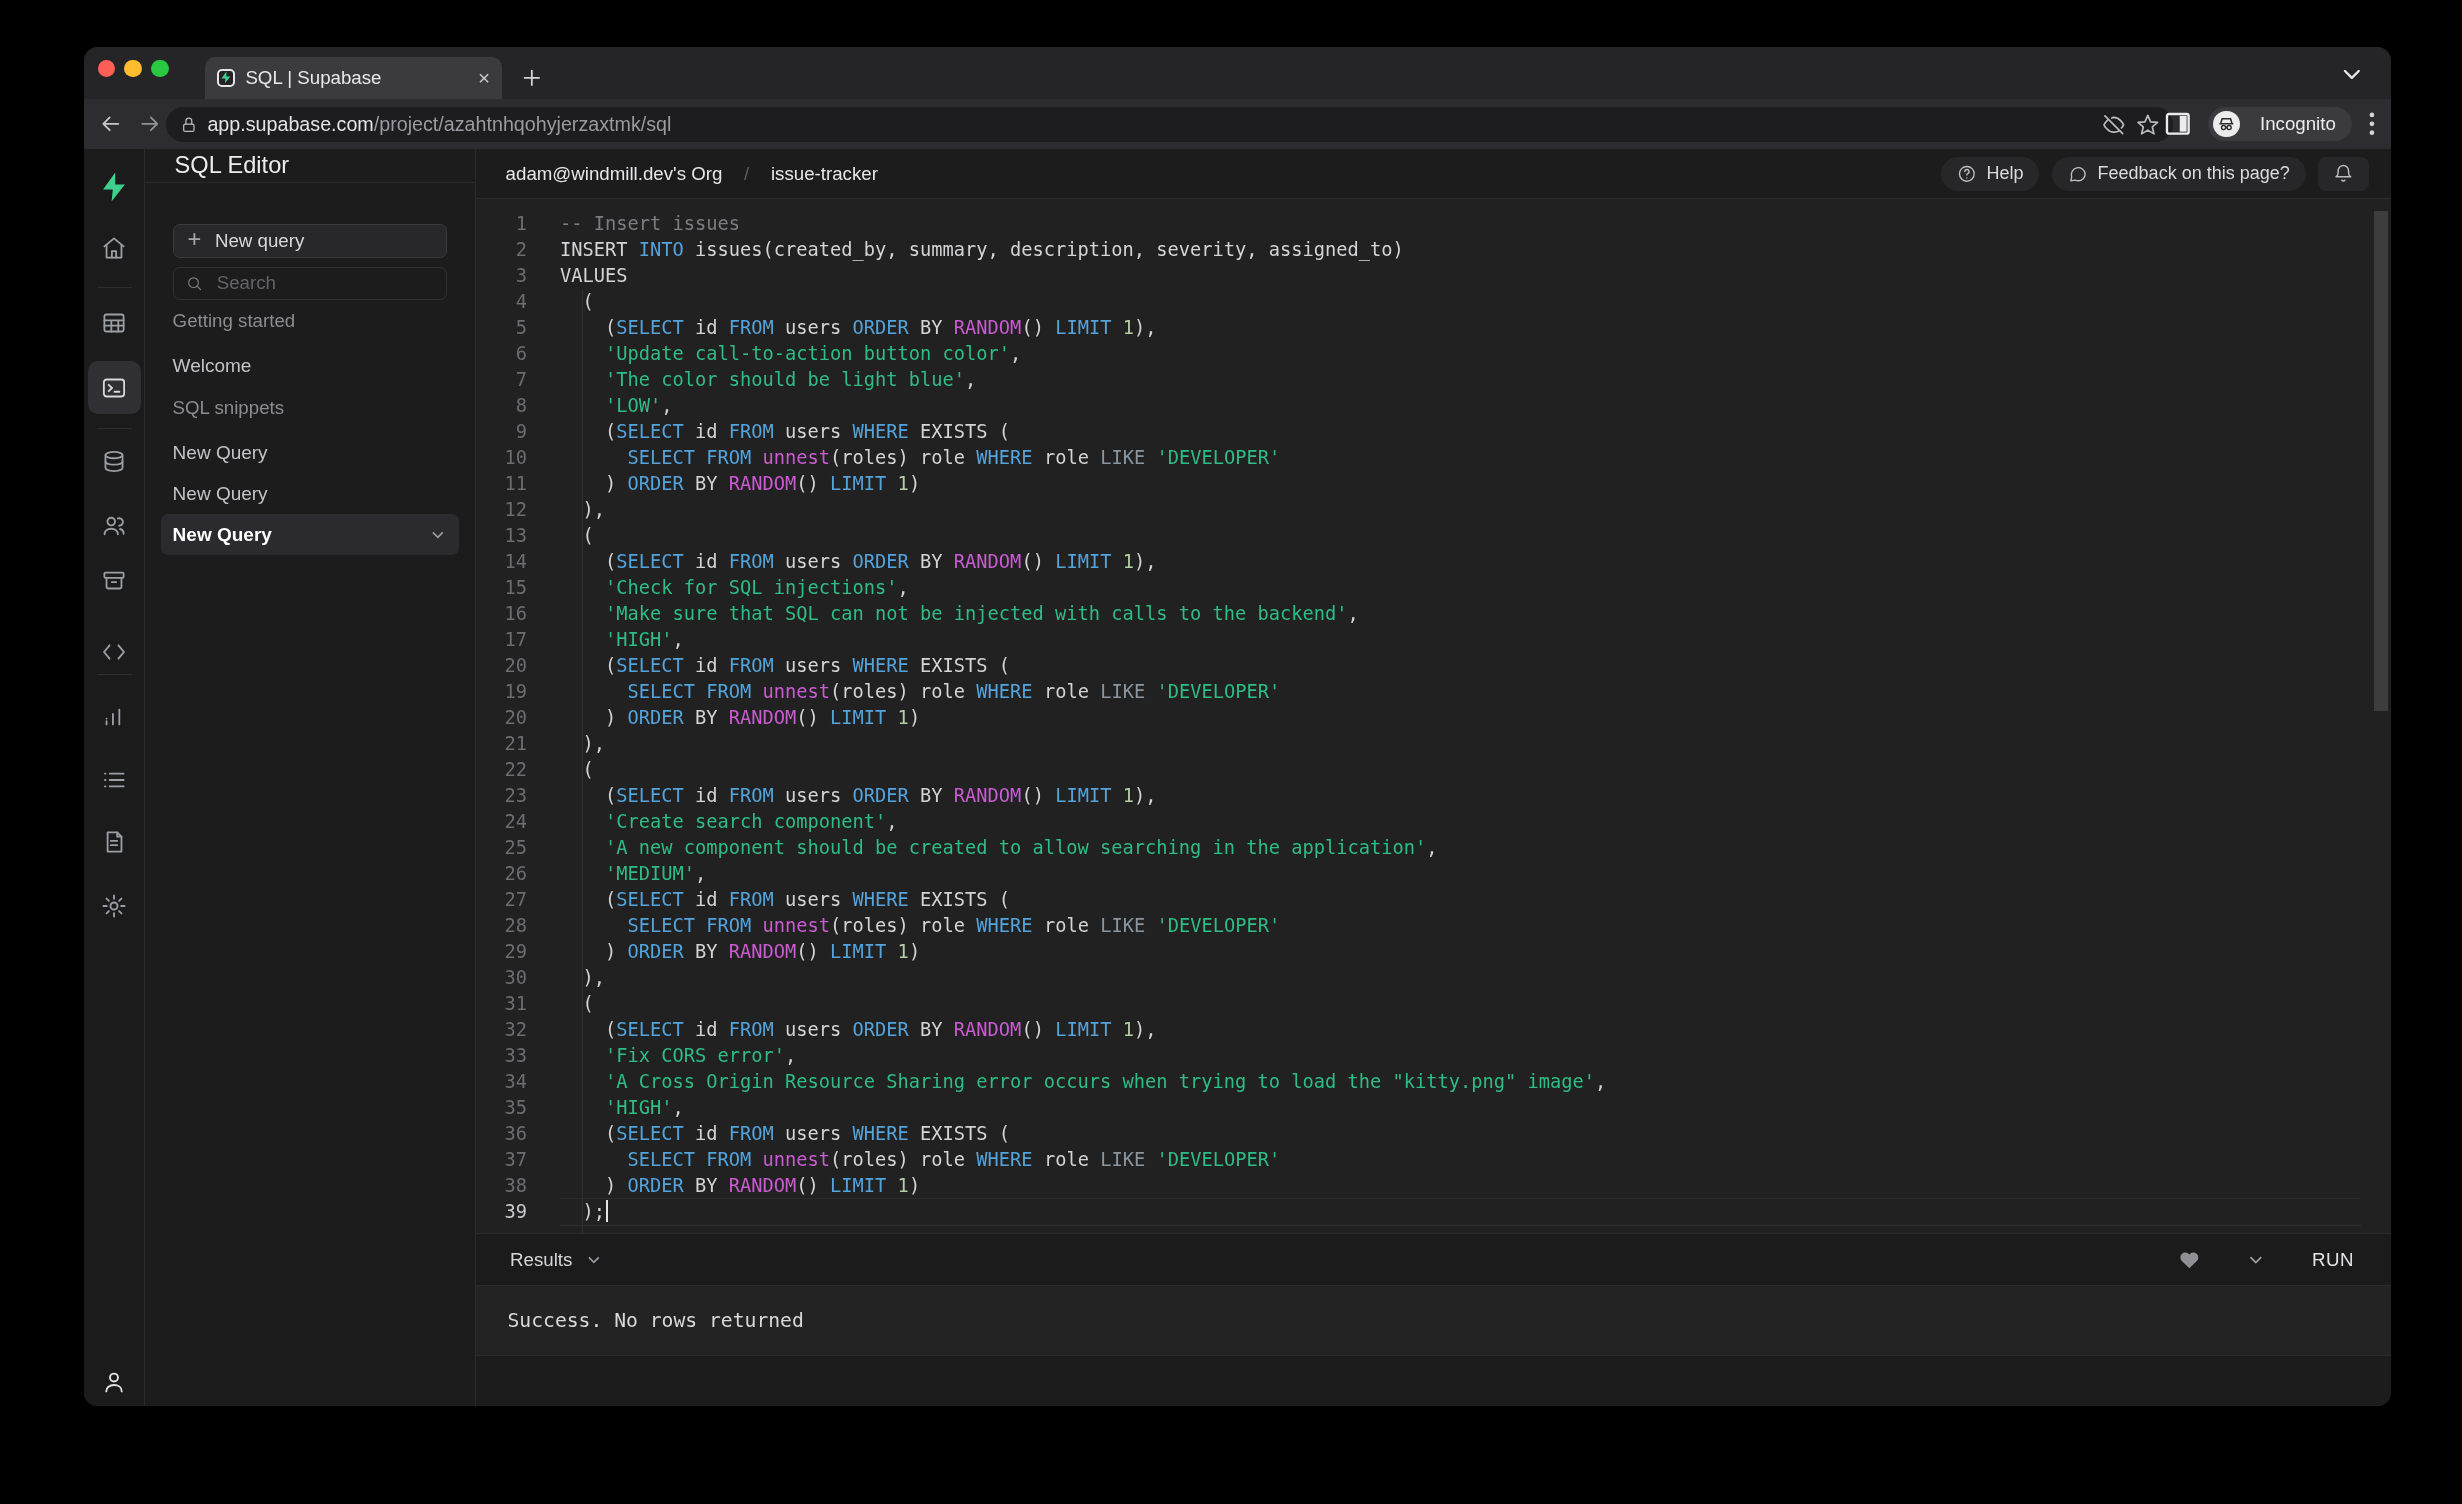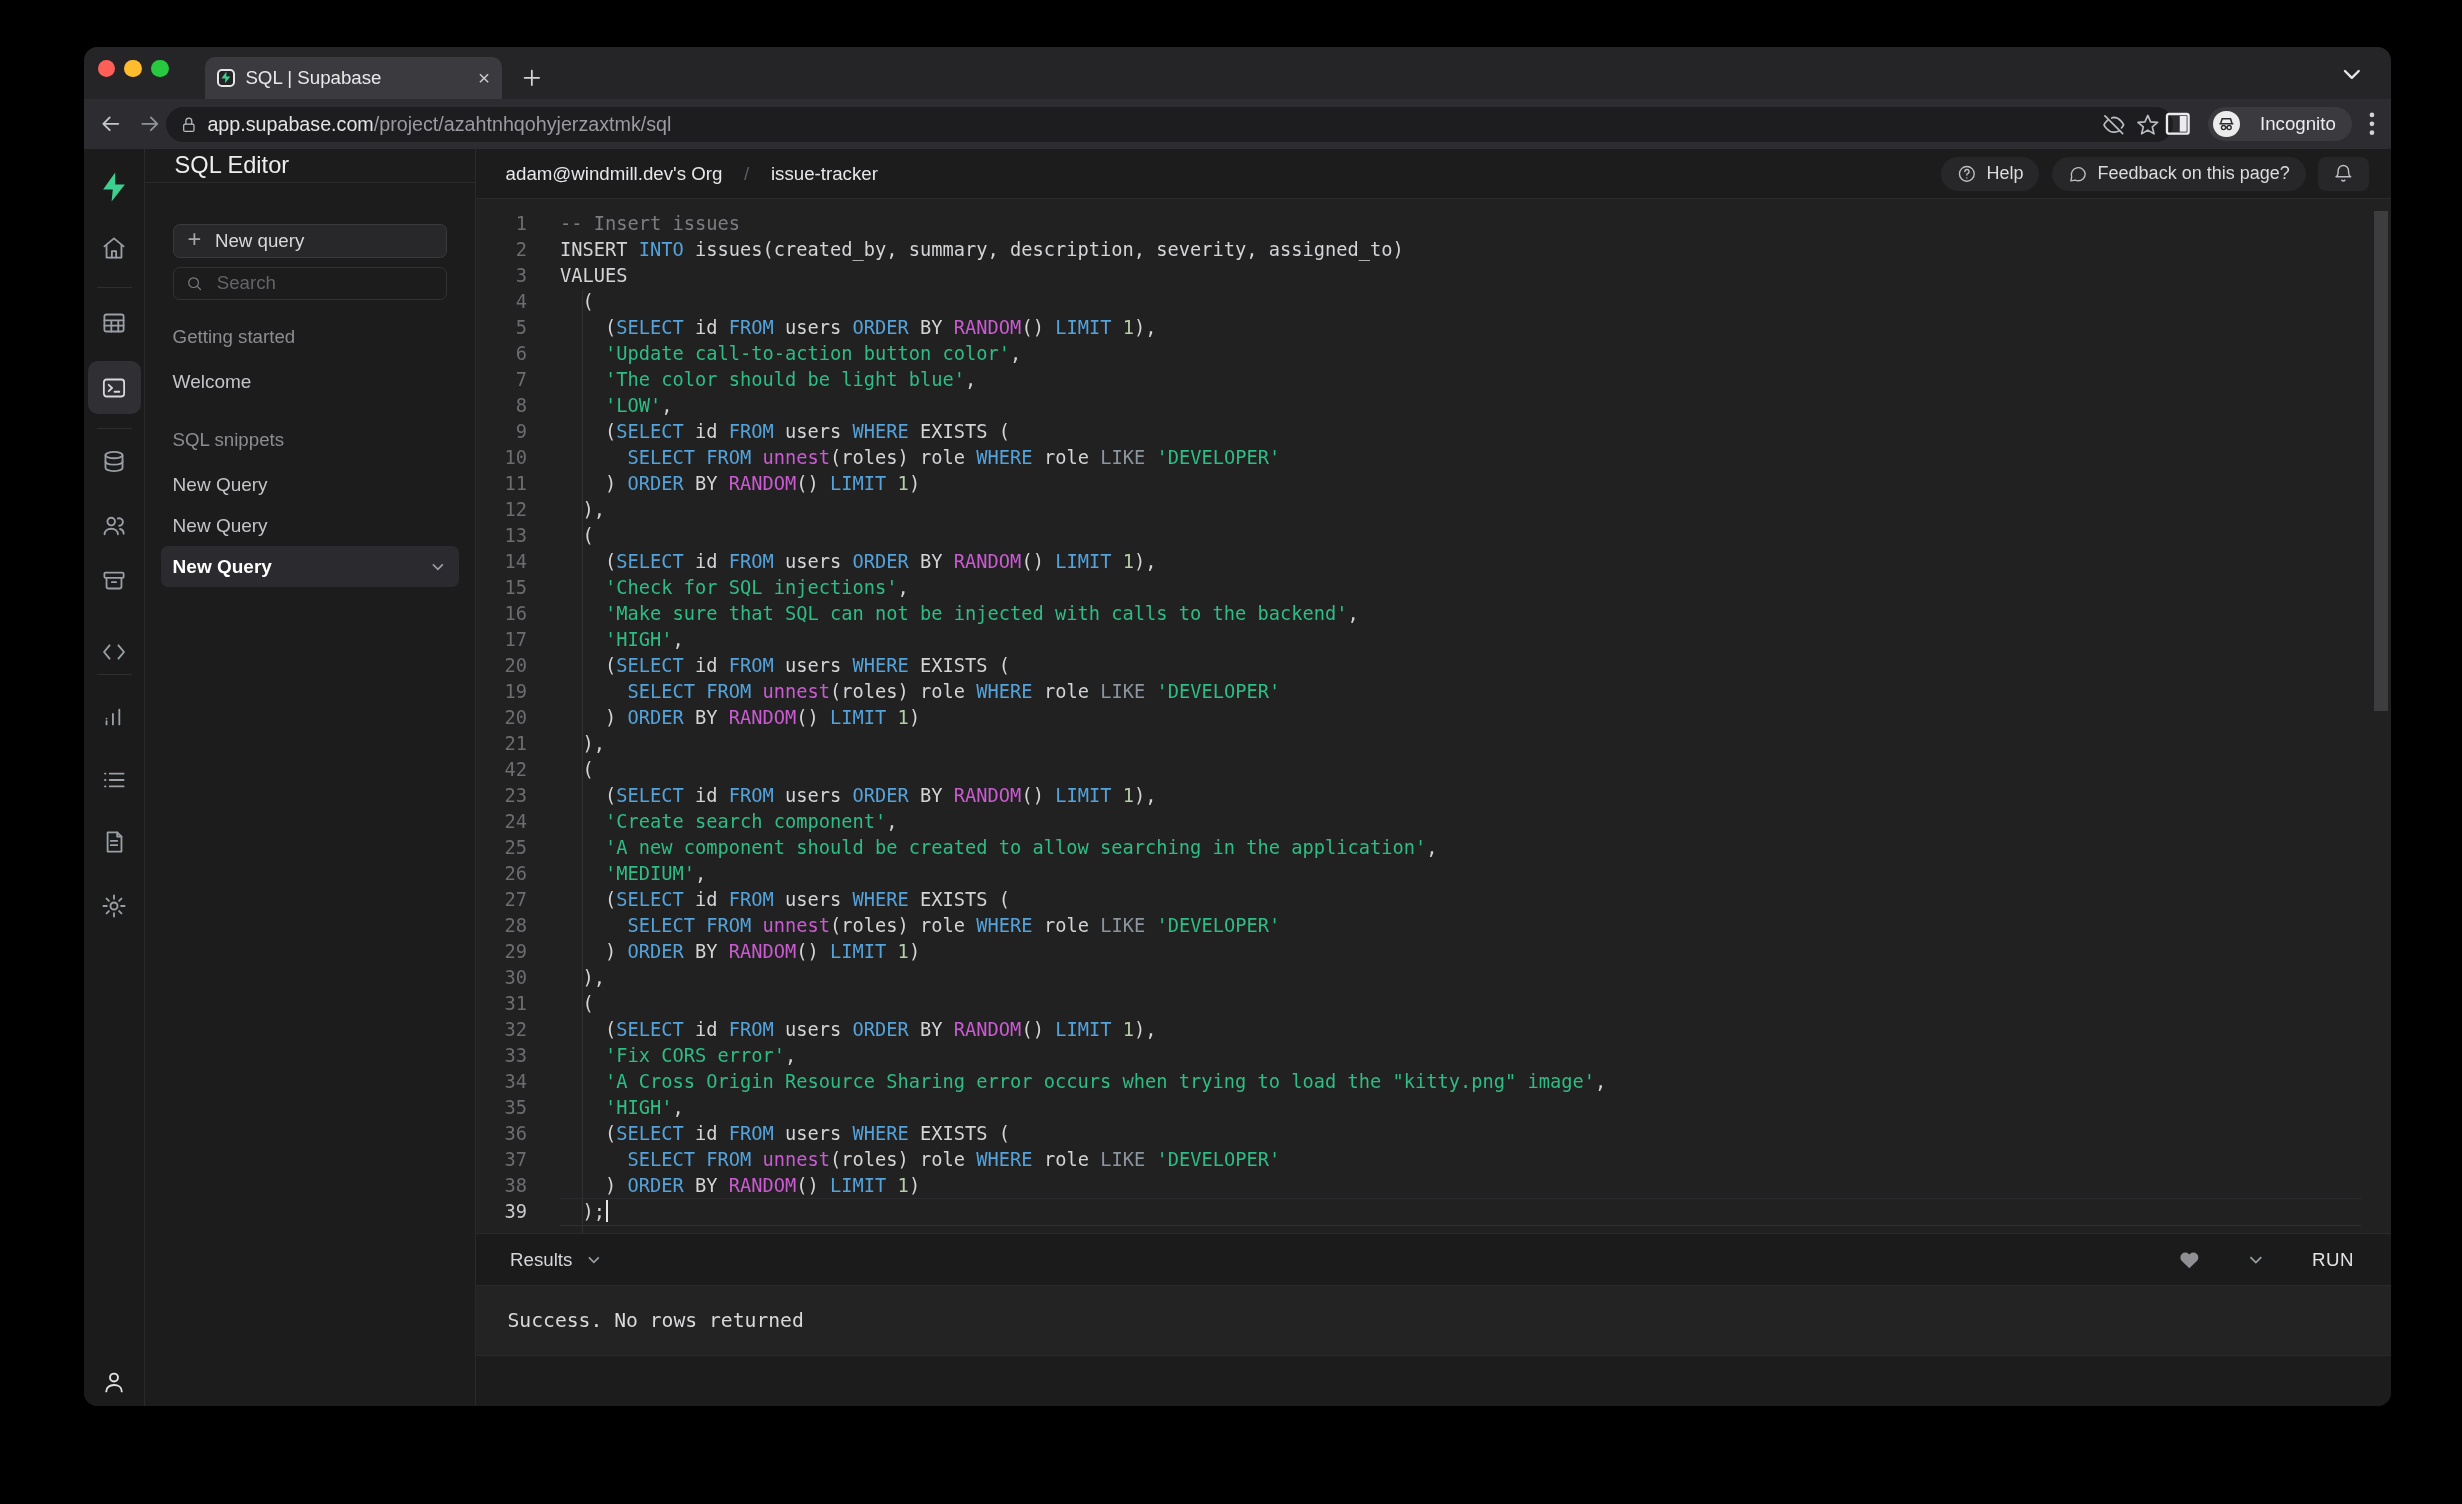--- a/index.html
+++ b/index.html
@@ -58,21 +58,21 @@
   .side-title{font-size:23.6px;color:#ededee;}
   .side-body{padding:41px 27.6px 0 27.6px;}
   .btn-newquery{height:34px;border:1px solid #3a3a3c;background:#28282b;border-radius:6.9px;
     display:flex;align-items:center;gap:13.8px;padding:0 13.8px;color:#d8d8da;font-size:18.7px;}
   .plus{color:#a7a7ab;font-size:23.6px;line-height:1;margin-top:-2px;}
   .searchbox{margin-top:8.9px;height:33px;border:1px solid #323235;background:transparent;border-radius:6.9px;
     display:flex;align-items:center;gap:11.8px;padding:0 12.8px;}
   .searchbox input{background:transparent;border:none;outline:none;color:#cfcfd2;font-size:18.7px;
     font-family:"Liberation Sans",sans-serif;width:100%;}
   .searchbox input::placeholder{color:#63636a;}
-  .sec-label{margin-top:26px;font-size:18.7px;color:#8c8c91;}
+  .sec-label{margin-top:10px;font-size:18.7px;color:#8c8c91;}
   .sec-label + .side-item{margin-top:13.8px;justify-content:flex-end;}
   .sec-label:nth-of-type(2){margin-top:39px;}
   .side-item{height:41px;display:flex;align-items:center;font-size:19px;color:#c4c4c8;
     border-radius:6.9px;padding:0 11.8px;margin-left:-11.8px;margin-right:-11.8px;}
   .side-item.active{background:#2b2b2f;color:#fff;font-weight:bold;}
   .side-item span{flex:1;}
   .chev{width:19.7px;height:19.7px;stroke:#9a9fa5;fill:none;stroke-width:2;}
 
   
   .main{position:relative;flex:1;display:flex;flex-direction:column;background:#212122;}
@@ -367,21 +367,21 @@
             <div class="ln">12</div>
             <div class="ln">13</div>
             <div class="ln">14</div>
             <div class="ln">15</div>
             <div class="ln">16</div>
             <div class="ln">17</div>
             <div class="ln">20</div>
             <div class="ln">19</div>
             <div class="ln">20</div>
             <div class="ln">21</div>
-            <div class="ln">42</div>
+            <div class="ln">22</div>
             <div class="ln">23</div>
             <div class="ln">24</div>
             <div class="ln">25</div>
             <div class="ln">26</div>
             <div class="ln">27</div>
             <div class="ln">28</div>
             <div class="ln">29</div>
             <div class="ln">30</div>
             <div class="ln">31</div>
             <div class="ln">32</div>

